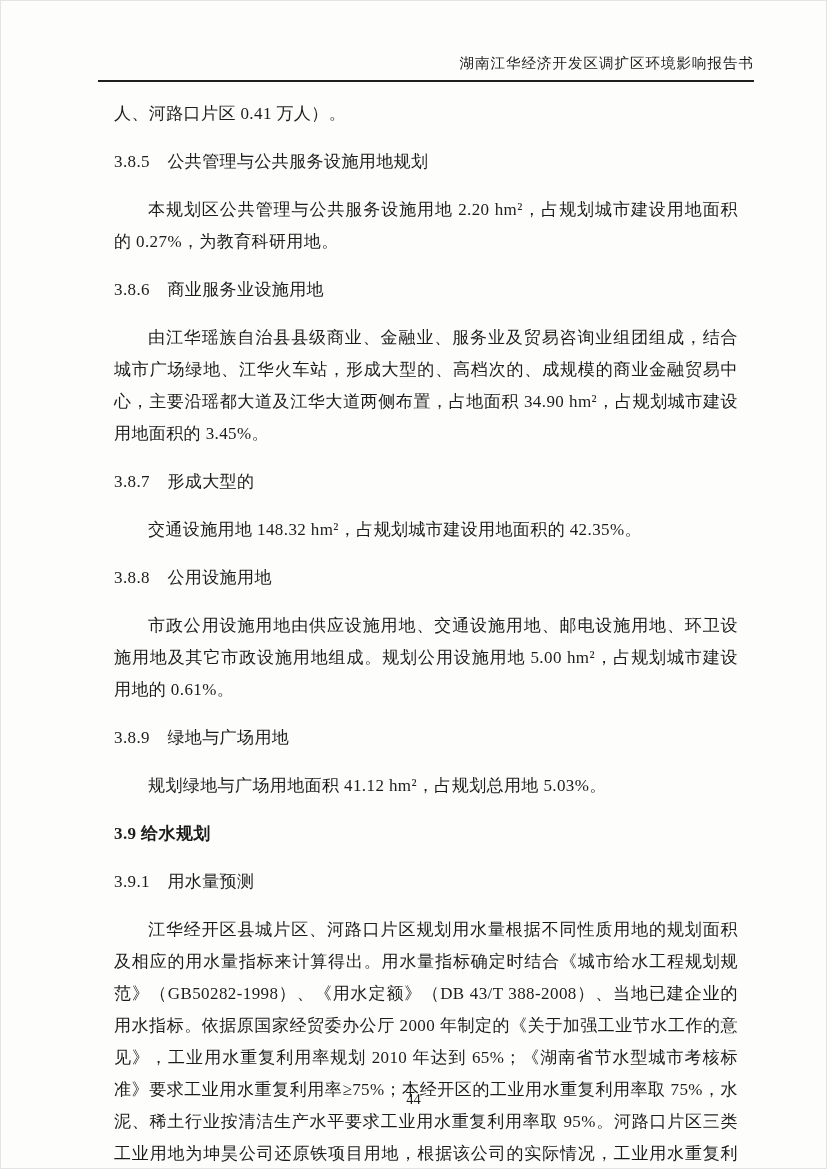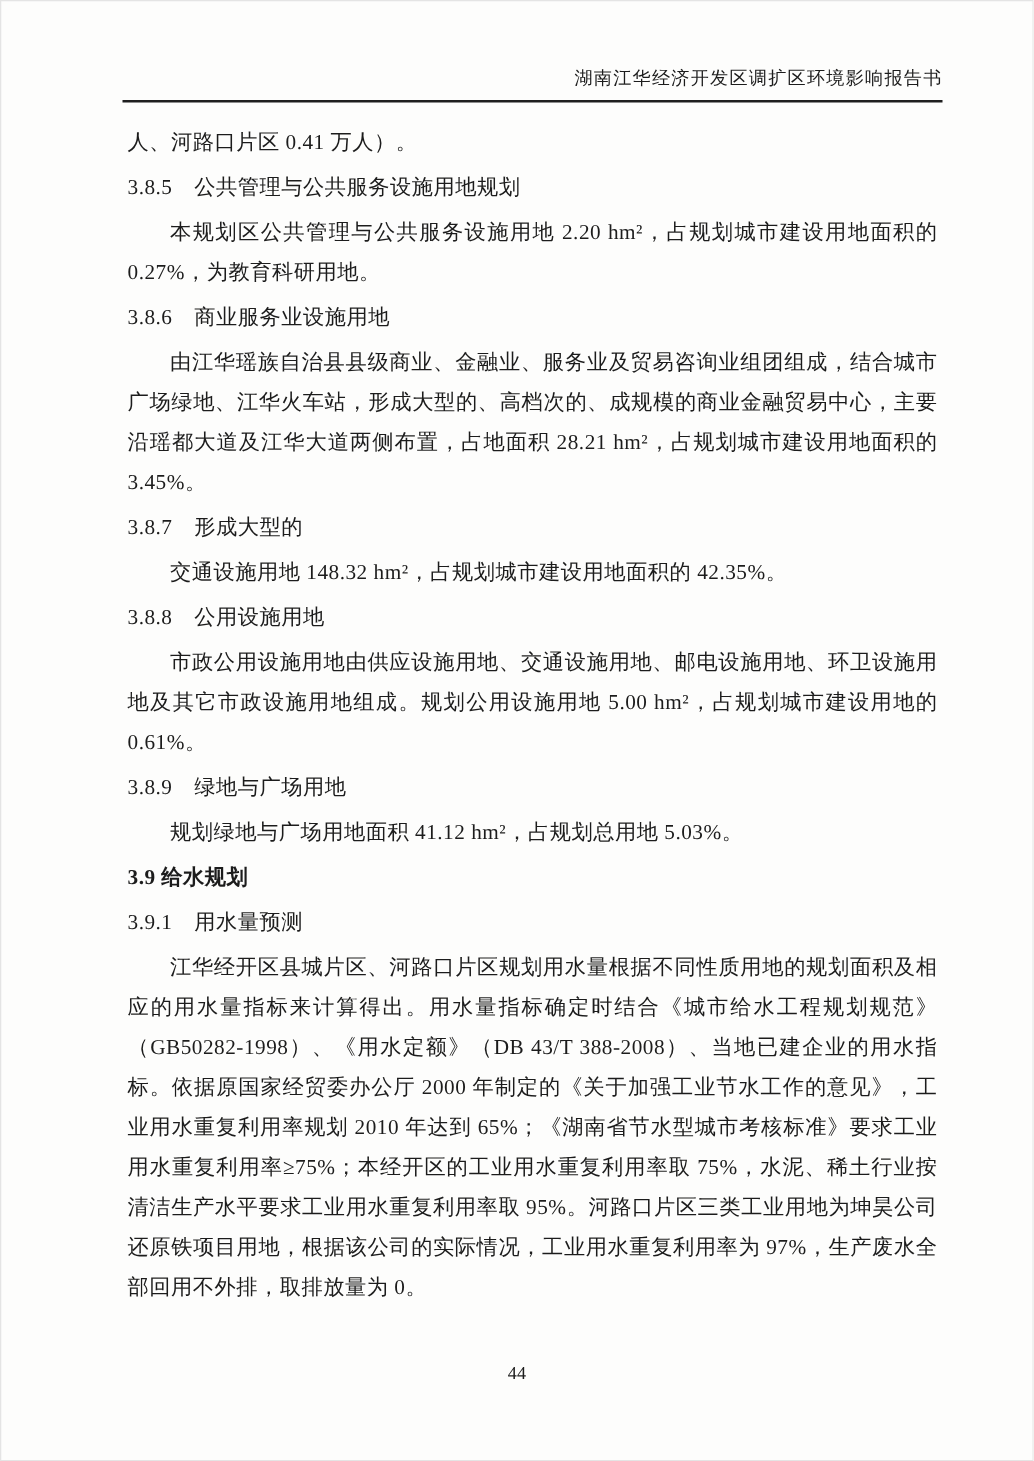--- a/index.html
+++ b/index.html
@@ -33,21 +33,21 @@
     border-bottom: 2px solid #1f1f1f;
   }
   .body-text {
     margin-top: 16px;
     font-size: 17px;
     line-height: 32px;
     text-align: justify;
     text-justify: inter-ideograph;
     letter-spacing: 0.4px;
   }
-  .block { margin: 4px; }
+  .block { margin: 16px; }
   .block.p { text-indent: 2em; }
   .block.cont { text-indent: 0; }
   .block.h3 { font-weight: normal; }
   .block.h2 { font-weight: bold; }
   .page-footer {
     position: absolute;
     top: 1088px;
     left: 0;
     width: 100%;
     text-align: center;
@@ -61,21 +61,21 @@
 <div class="page">
   <div class="content">
 
     <div class="running-header">湖南江华经济开发区调扩区环境影响报告书</div>
 
     <div class="body-text">
       <p class="block cont">人、河路口片区 0.41 万人）。</p>
       <p class="block h3">3.8.5　公共管理与公共服务设施用地规划</p>
       <p class="block p">本规划区公共管理与公共服务设施用地 2.20 hm²，占规划城市建设用地面积的 0.27%，为教育科研用地。</p>
       <p class="block h3">3.8.6　商业服务业设施用地</p>
-      <p class="block p">由江华瑶族自治县县级商业、金融业、服务业及贸易咨询业组团组成，结合城市广场绿地、江华火车站，形成大型的、高档次的、成规模的商业金融贸易中心，主要沿瑶都大道及江华大道两侧布置，占地面积 28.21 hm²，占规划城市建设用地面积的 3.45%。</p>
+      <p class="block p">由江华瑶族自治县县级商业、金融业、服务业及贸易咨询业组团组成，结合城市广场绿地、江华火车站，形成大型的、高档次的、成规模的商业金融贸易中心，主要沿瑶都大道及江华大道两侧布置，占地面积 34.90 hm²，占规划城市建设用地面积的 3.45%。</p>
       <p class="block h3">3.8.7　形成大型的</p>
       <p class="block p">交通设施用地 148.32 hm²，占规划城市建设用地面积的 42.35%。</p>
       <p class="block h3">3.8.8　公用设施用地</p>
       <p class="block p">市政公用设施用地由供应设施用地、交通设施用地、邮电设施用地、环卫设施用地及其它市政设施用地组成。规划公用设施用地 5.00 hm²，占规划城市建设用地的 0.61%。</p>
       <p class="block h3">3.8.9　绿地与广场用地</p>
       <p class="block p">规划绿地与广场用地面积 41.12 hm²，占规划总用地 5.03%。</p>
       <p class="block h2">3.9 给水规划</p>
       <p class="block h3">3.9.1　用水量预测</p>
       <p class="block p">江华经开区县城片区、河路口片区规划用水量根据不同性质用地的规划面积及相应的用水量指标来计算得出。用水量指标确定时结合《城市给水工程规划规范》（GB50282-1998）、《用水定额》（DB 43/T 388-2008）、当地已建企业的用水指标。依据原国家经贸委办公厅 2000 年制定的《关于加强工业节水工作的意见》，工业用水重复利用率规划 2010 年达到 65%；《湖南省节水型城市考核标准》要求工业用水重复利用率≥75%；本经开区的工业用水重复利用率取 75%，水泥、稀土行业按清洁生产水平要求工业用水重复利用率取 95%。河路口片区三类工业用地为坤昊公司还原铁项目用地，根据该公司的实际情况，工业用水重复利用率为 97%，生产废水全部回用不外排，取排放量为 0。</p>
     </div>

